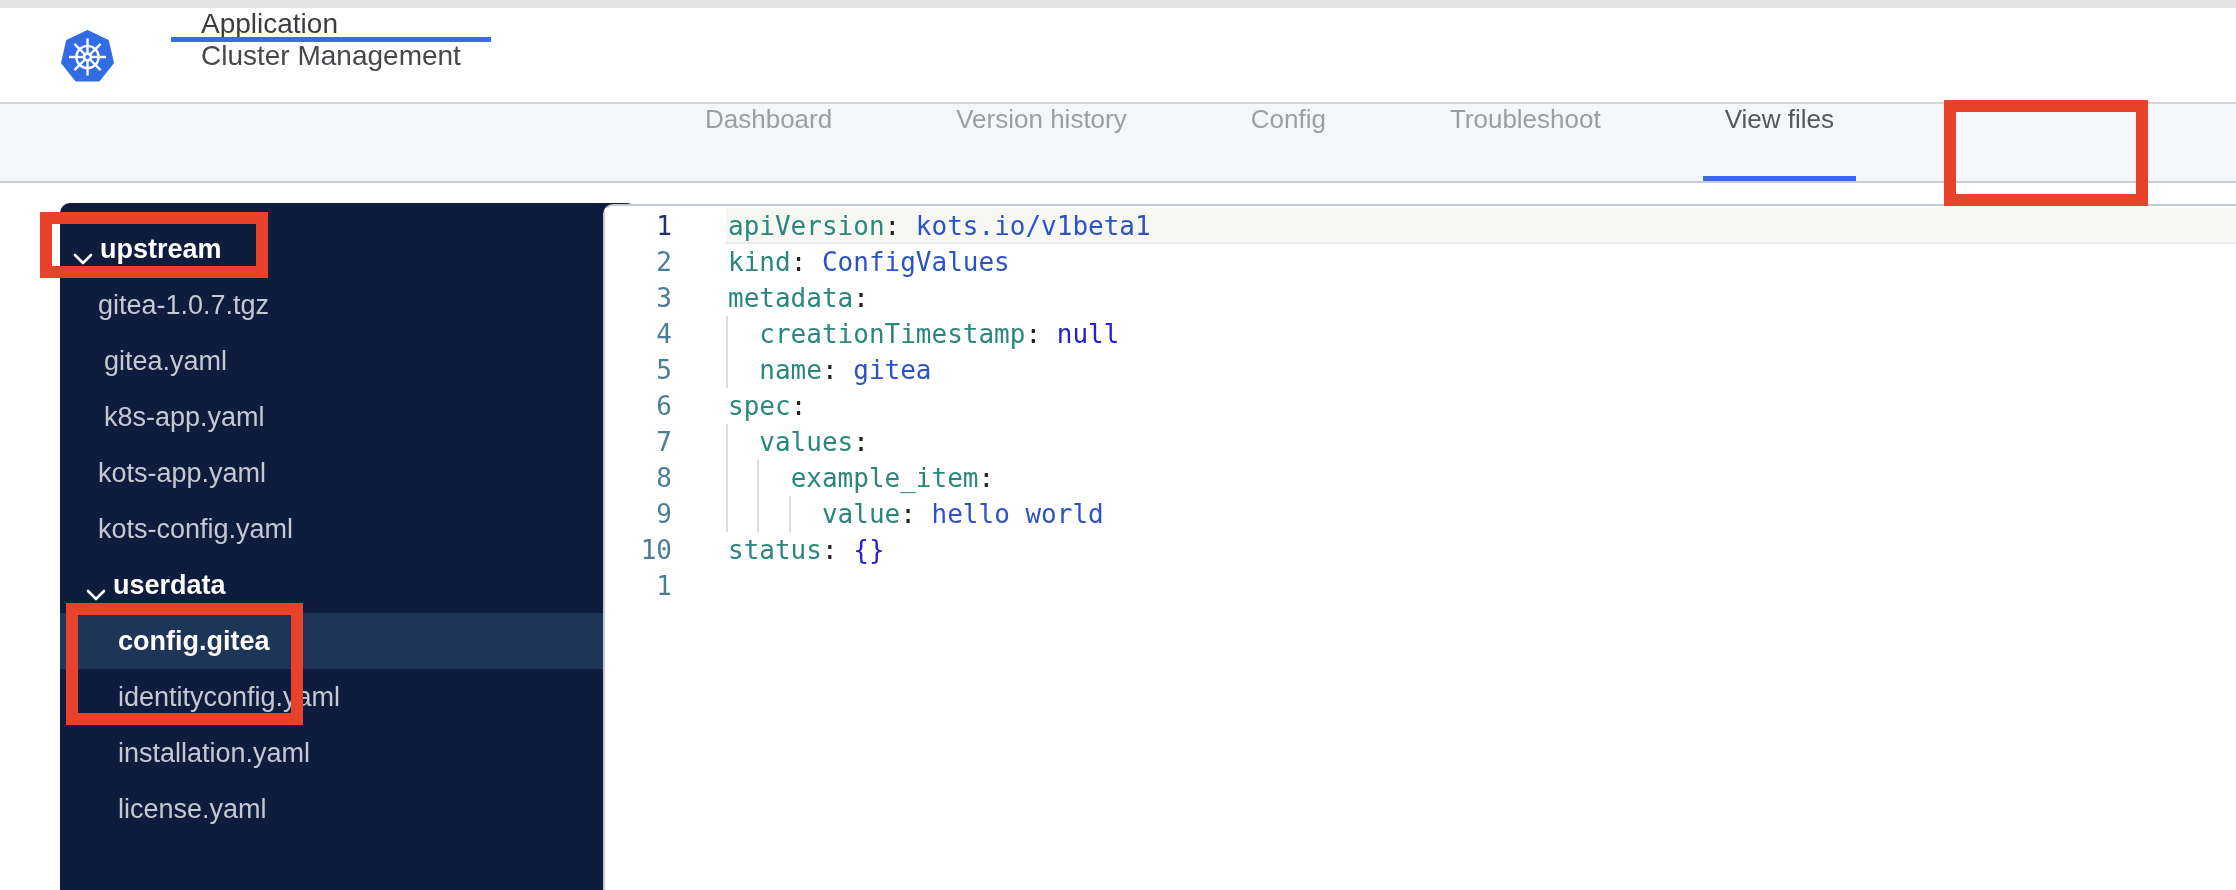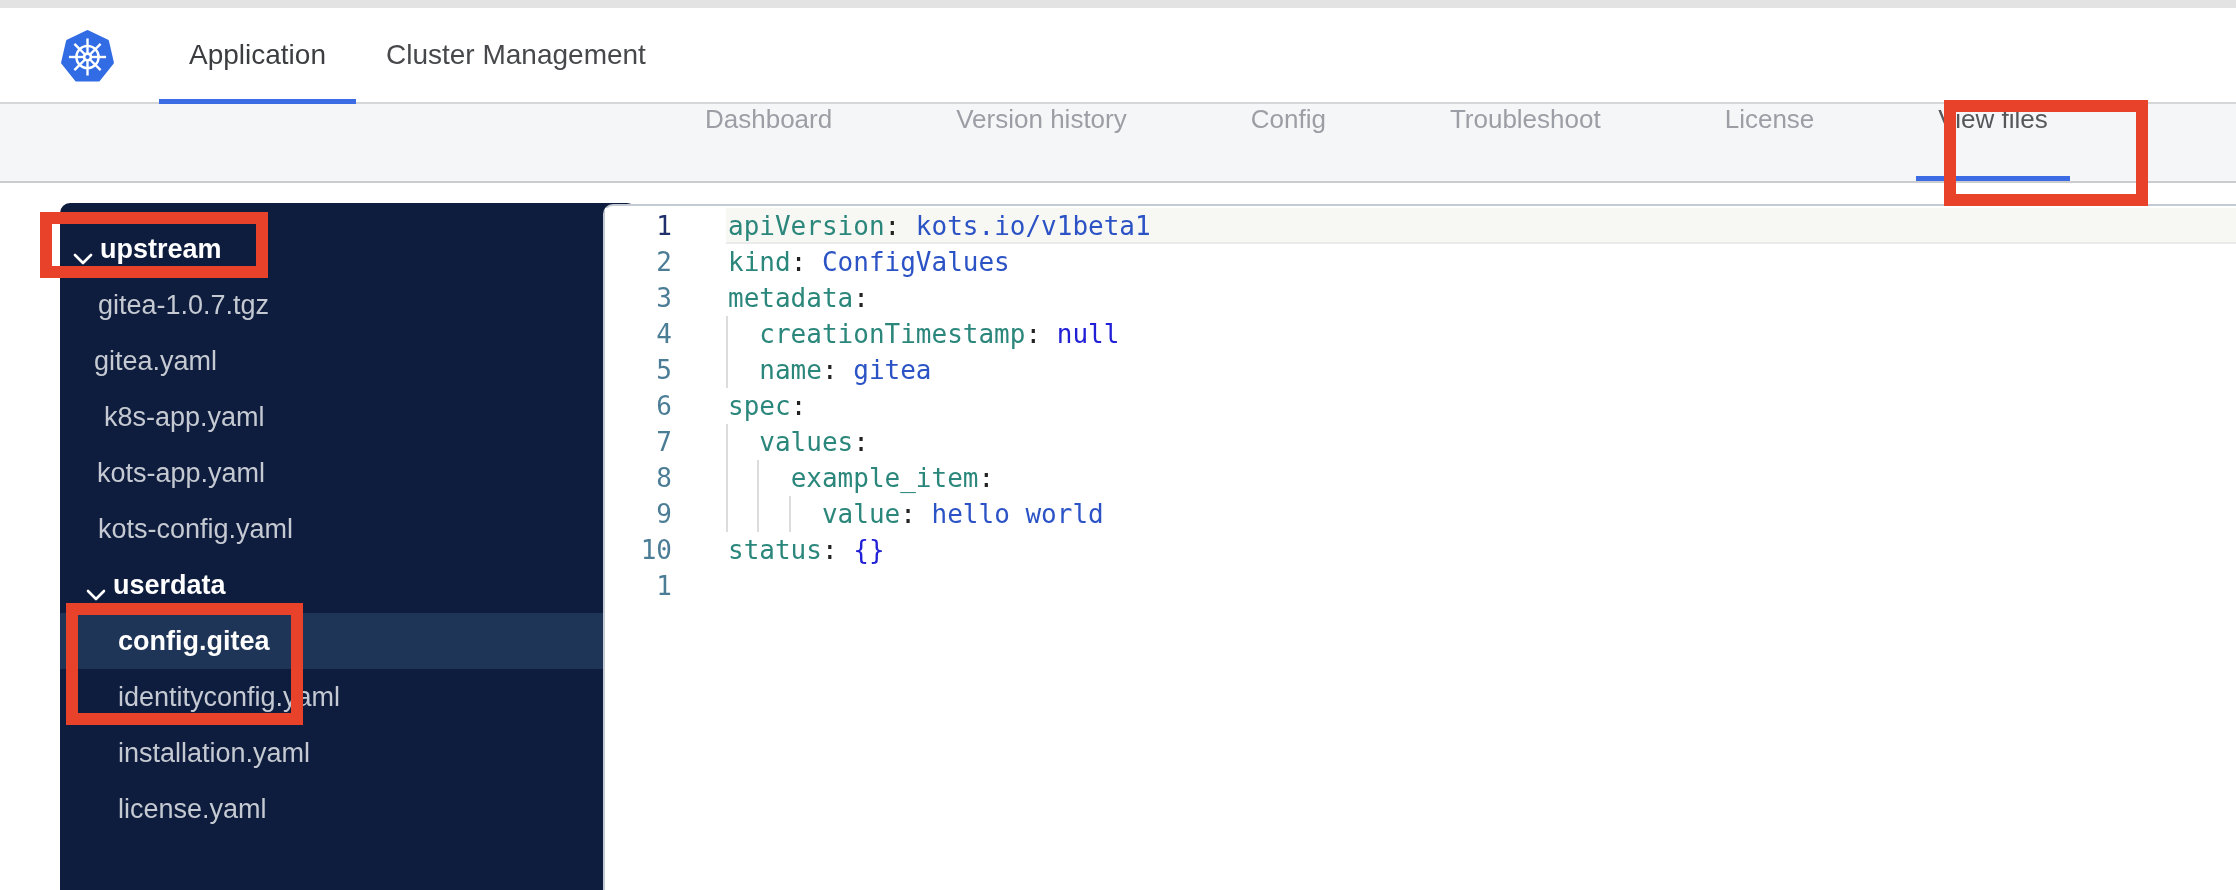--- a/index.html
+++ b/index.html
@@ -14,21 +14,21 @@
        font-family:"Liberation Sans",sans-serif;}
   .screen{position:absolute;inset:0;width:2236px;height:890px;overflow:hidden;background:#fff;}
 
   
   .top-strip{position:absolute;left:0;top:0;width:100%;height:8px;background:#e3e3e4;}
 
   
   .topbar{position:absolute;left:0;top:8px;width:100%;height:96px;background:#fff;
           border-bottom:2px solid #d5d6d8;box-sizing:border-box;}
   .k8s-logo{position:absolute;left:61px;top:21px;width:53px;height:56px;}
-  .topbar-tabs{position:absolute;left:159px;top:0;height:100%;display:flex;}
+  .topbar-tabs{position:absolute;left:171px;top:0;height:100%;display:flex;flex-direction:column;}
   .topbar-tab{position:relative;display:flex;align-items:center;padding:0 30px;
               font-size:28px;color:#47484b;cursor:pointer;}
   .topbar-tab.active{color:#3c3d40;}
   .topbar-tab.active::after{content:'';position:absolute;left:0;right:0;bottom:-2px;height:5px;
               background:var(--accent-blue);}
 
   
   .subnav{position:absolute;left:0;top:104px;width:100%;height:79px;background:var(--nav-bg);
           border-bottom:2px solid #caccd0;box-sizing:border-box;}
   .subnav-tabs{position:absolute;left:643px;top:0;height:100%;display:flex;}
@@ -113,46 +113,43 @@
         </div>
         <div class="subnav-tab">
           <span>Version history</span>
         </div>
         <div class="subnav-tab">
           <span>Config</span>
         </div>
         <div class="subnav-tab">
           <span>Troubleshoot</span>
         </div>
-        <div class="subnav-tab">
-          <span>License</span>
-        </div>
         <div class="subnav-tab active">
           <span>View files</span>
         </div>
       </div>
   </nav>
 
   <aside class="sidebar" id="file-tree">
       <div class="tree-row folder" style="padding-left: 13px;">
         <span class="chev"><svg viewBox="0 0 20 14" width="20" height="14">
             <path d="M2 3 L10 11 L18 3" fill="none" stroke="#fff" stroke-width="2.6" stroke-linecap="round" stroke-linejoin="round"></path>
           </svg></span>
         <span>upstream</span>
       </div>
       <div class="tree-row " style="padding-left: 38px;">
         <span>gitea-1.0.7.tgz</span>
       </div>
-      <div class="tree-row " style="padding-left: 34px;">
+      <div class="tree-row " style="padding-left: 44px;">
         <span>gitea.yaml</span>
       </div>
       <div class="tree-row " style="padding-left: 44px;">
         <span>k8s-app.yaml</span>
       </div>
-      <div class="tree-row " style="padding-left: 21px; margin-left: 16px;">
+      <div class="tree-row " style="padding-left: 38px;">
         <span>kots-app.yaml</span>
       </div>
       <div class="tree-row " style="padding-left: 38px;">
         <span>kots-config.yaml</span>
       </div>
       <div class="tree-row folder" style="padding-left: 26px;">
         <span class="chev"><svg viewBox="0 0 20 14" width="20" height="14">
             <path d="M2 3 L10 11 L18 3" fill="none" stroke="#fff" stroke-width="2.6" stroke-linecap="round" stroke-linejoin="round"></path>
           </svg></span>
         <span>userdata</span>

